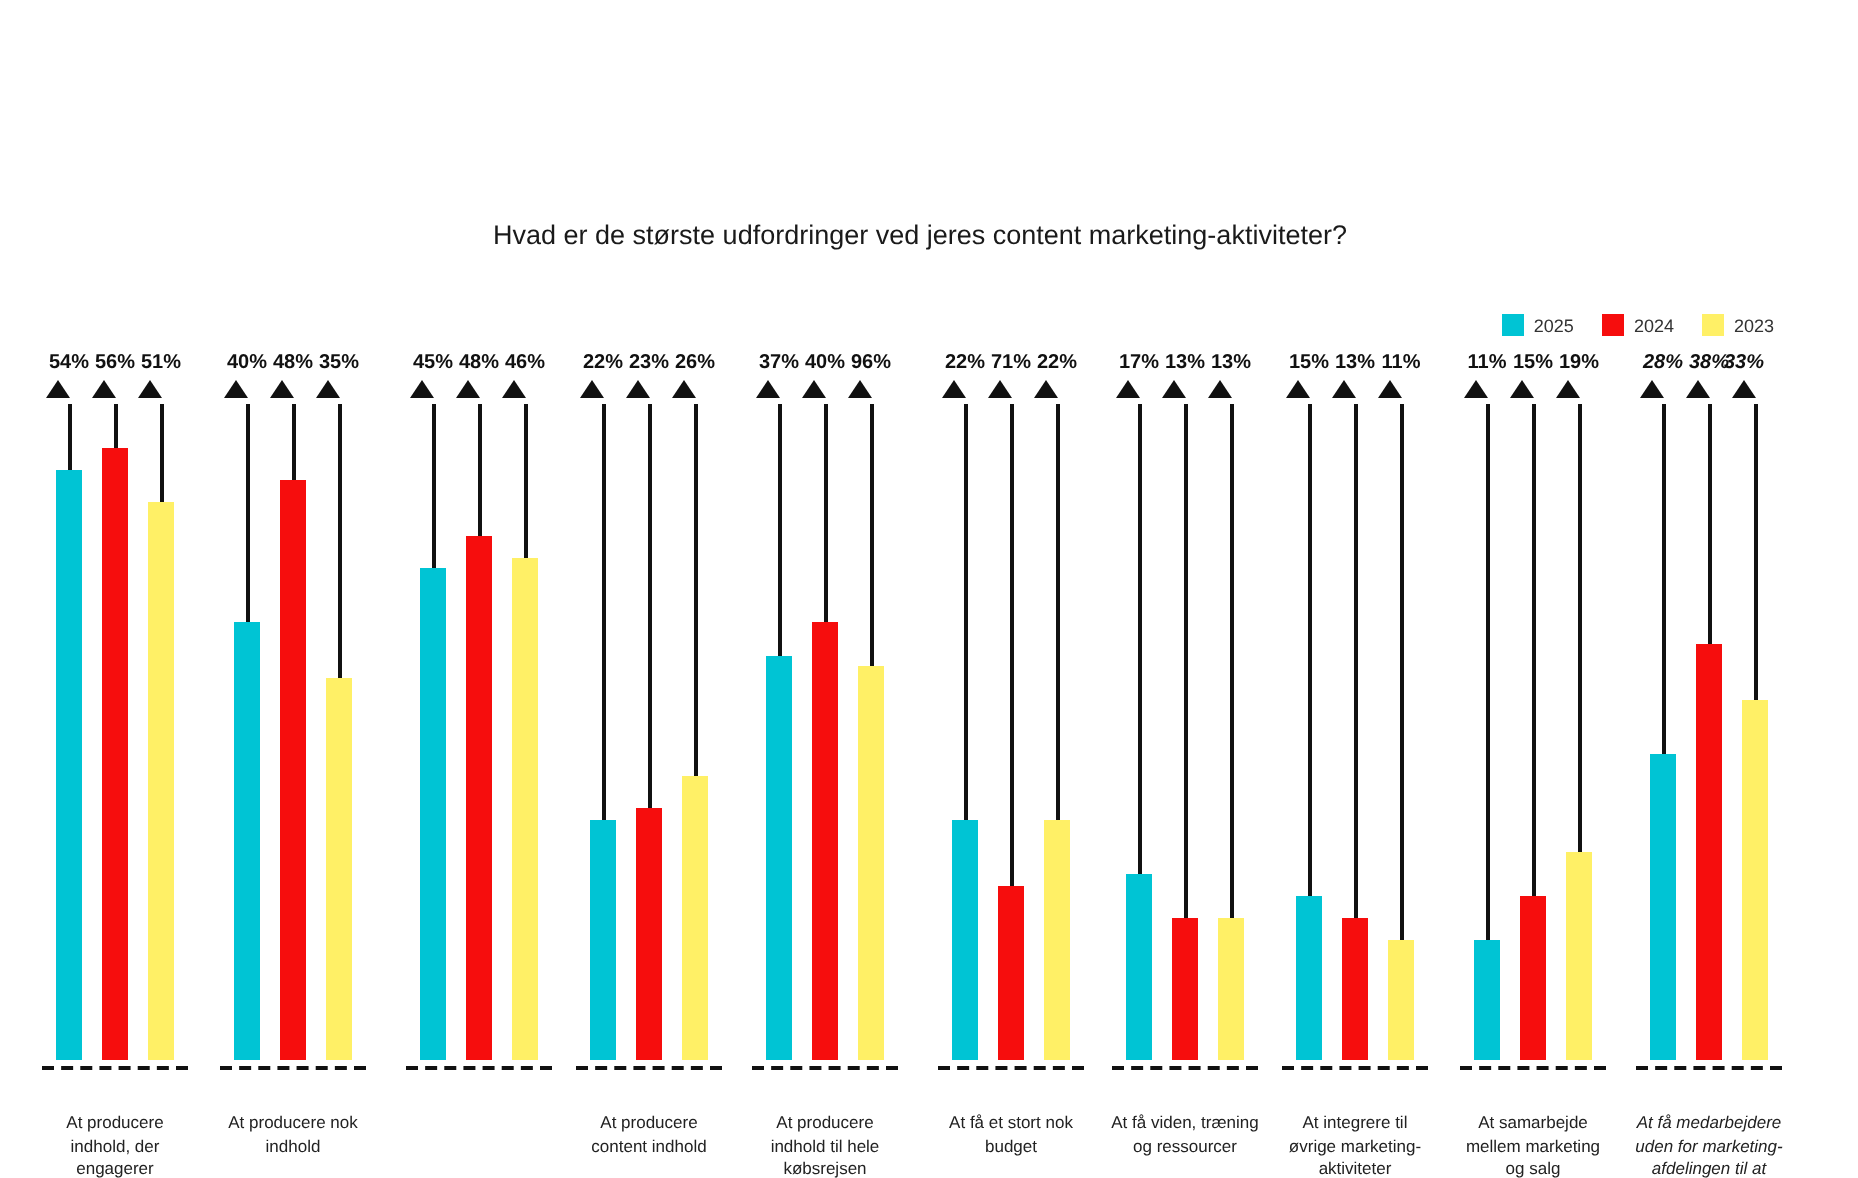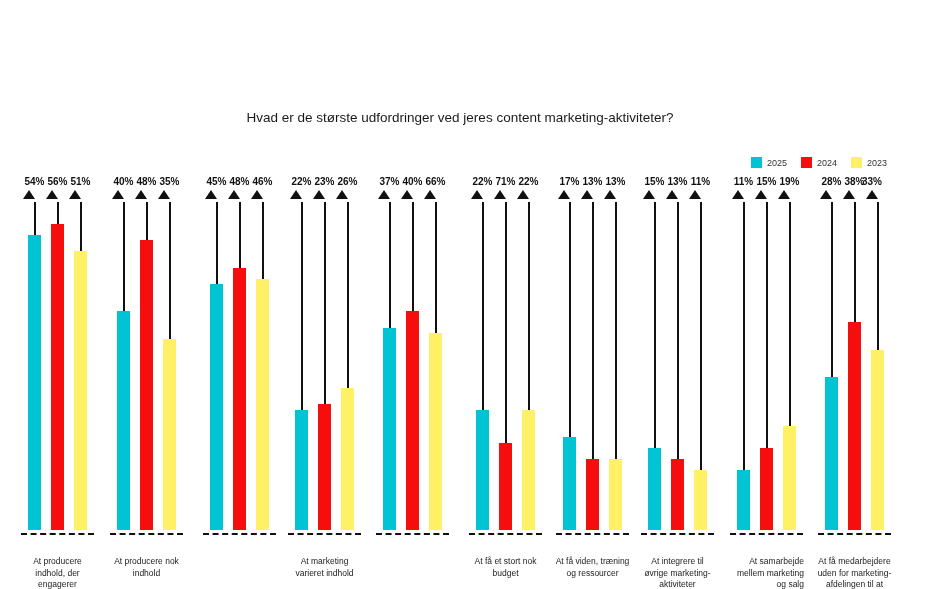--- a/index.html
+++ b/index.html
@@ -241,44 +241,45 @@
           <div class="barwrap" style="left: 23px; height: 328px;">
             <div class="arrow-line" style="height: 328px;"></div>
             <div class="bar" style="height: 125.733px; background: rgb(246, 13, 13);"></div>
           </div>
           <div class="barwrap" style="left: 46px; height: 328px;">
             <div class="arrow-line" style="height: 328px;"></div>
             <div class="bar" style="height: 142.133px; background: rgb(255, 240, 102);"></div>
           </div>
         </div>
         <div class="dashline" style="left: -7px; width: 73px;"></div>
-        <div class="cat-label" style="left: -8px; width: 75px;">At marketing varieret indhold</div>
+        <div class="cat-label" style="left: -8px; width: 75px;">At producere content indhold</div>
       </div>
       <div class="group" style="left: 383px; width: 72px;">
         <div class="arrow-head" style="left: -5.5px; top: 14px;"></div>
         <div class="value-label" style="left: -10.5px;">37%</div>
         <div class="arrow-head" style="left: 17.5px; top: 14px;"></div>
         <div class="value-label" style="left: 12.5px;">40%</div>
         <div class="arrow-head" style="left: 40.5px; top: 14px;"></div>
-        <div class="value-label" style="left: 35.5px;">66%</div>
+        <div class="value-label" style="left: 35.5px;">96%</div>
         <div class="bars">
           <div class="barwrap" style="left: 0px; height: 328px;">
             <div class="arrow-line" style="height: 328px;"></div>
             <div class="bar" style="height: 202.267px; background: rgb(0, 196, 212);"></div>
           </div>
           <div class="barwrap" style="left: 23px; height: 328px;">
             <div class="arrow-line" style="height: 328px;"></div>
             <div class="bar" style="height: 218.667px; background: rgb(246, 13, 13);"></div>
           </div>
           <div class="barwrap" style="left: 46px; height: 328px;">
             <div class="arrow-line" style="height: 328px;"></div>
             <div class="bar" style="height: 196.8px; background: rgb(255, 240, 102);"></div>
           </div>
         </div>
         <div class="dashline" style="left: -7px; width: 73px;"></div>
+        <div class="cat-label" style="left: -8px; width: 75px;">At producere indhold til hele købsrejsen</div>
       </div>
       <div class="group" style="left: 476px; width: 72px;">
         <div class="arrow-head" style="left: -5.5px; top: 14px;"></div>
         <div class="value-label" style="left: -10.5px;">22%</div>
         <div class="arrow-head" style="left: 17.5px; top: 14px;"></div>
         <div class="value-label" style="left: 12.5px;">71%</div>
         <div class="arrow-head" style="left: 40.5px; top: 14px;"></div>
         <div class="value-label" style="left: 35.5px;">22%</div>
         <div class="bars">
           <div class="barwrap" style="left: 0px; height: 328px;">
@@ -360,23 +361,23 @@
           <div class="barwrap" style="left: 23px; height: 328px;">
             <div class="arrow-line" style="height: 328px;"></div>
             <div class="bar" style="height: 82px; background: rgb(246, 13, 13);"></div>
           </div>
           <div class="barwrap" style="left: 46px; height: 328px;">
             <div class="arrow-line" style="height: 328px;"></div>
             <div class="bar" style="height: 103.867px; background: rgb(255, 240, 102);"></div>
           </div>
         </div>
         <div class="dashline" style="left: -7px; width: 73px;"></div>
-        <div class="cat-label" style="left: -8px; width: 75px; text-align: right;">At samarbejde mellem marketing og salg</div>
-      </div>
-      <div class="group" style="left: 825px; width: 72px;">
+        <div class="cat-label" style="left: -8px; width: 75px;">At samarbejde mellem marketing og salg</div>
+      </div>
+      <div class="group" style="left: 825px; width: 72px; font-style: italic;">
         <div class="arrow-head" style="left: -5.5px; top: 14px;"></div>
         <div class="value-label" style="left: -10.5px;">28%</div>
         <div class="arrow-head" style="left: 17.5px; top: 14px;"></div>
         <div class="value-label" style="left: 12.5px;">38%</div>
         <div class="arrow-head" style="left: 40.5px; top: 14px;"></div>
         <div class="value-label" style="left: 30px;">33%</div>
         <div class="bars">
           <div class="barwrap" style="left: 0px; height: 328px;">
             <div class="arrow-line" style="height: 328px;"></div>
             <div class="bar" style="height: 153.067px; background: rgb(0, 196, 212);"></div>

